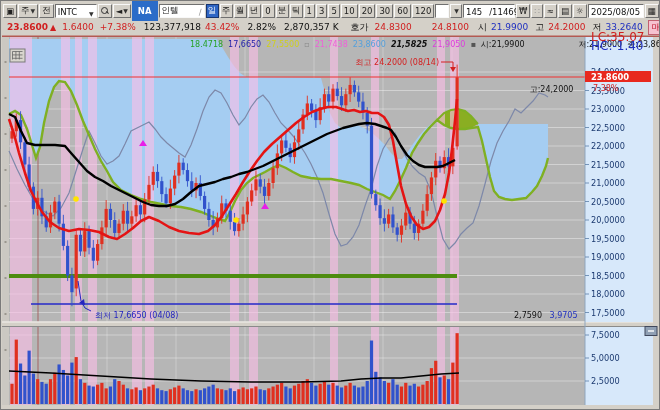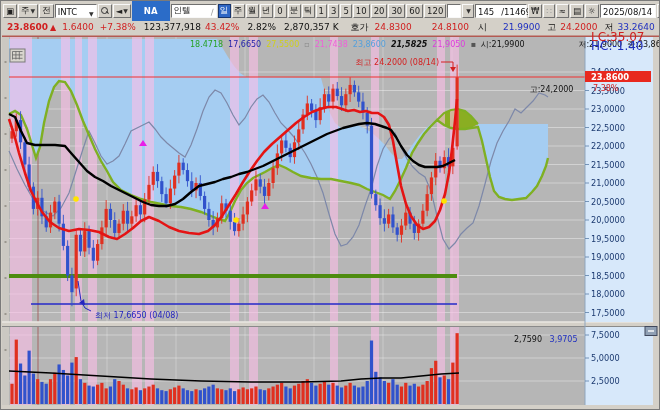--- a/index.html
+++ b/index.html
@@ -10,32 +10,32 @@
   .tb1{top:2px;height:15px;gap:1px;font-size:8.5px;}
   .tb2{top:19px;height:14px;font-size:9px;}
   .t1btn{display:inline-flex;align-items:center;justify-content:center;height:14px;flex:0 0 auto;
          border:1px solid;border-color:#f8f8f8 #707070 #707070 #f8f8f8;background:#d4d0c8;
          padding:0 2px;box-sizing:border-box;color:#222;}
   .t1btn.sel{background:#2f66c4;color:#fff;border-color:#18356e;}
   .fld{display:inline-flex;align-items:flex-end;height:14px;flex:0 0 auto;background:#fff;
        border:1px solid;border-color:#707070 #f8f8f8 #f8f8f8 #707070;padding:0 2px;box-sizing:border-box;color:#111;gap:7px;}
   .ddarrow{font-size:6px;color:#333;margin-left:1px;}
   .badge{display:inline-flex;align-items:center;justify-content:center;height:20px;flex:0 0 auto;
-         background:#2b6cc8;color:#fff;padding:0 12px;font-weight:bold;}
+         background:#2b6cc8;color:#fff;padding:0 6px;font-weight:bold;}
   .searchicon{position:relative;width:8px;height:8px;display:inline-block;}
   .searchicon::before{content:"";position:absolute;left:0;top:0;width:5px;height:5px;border:1px solid #333;border-radius:50%;}
   .searchicon::after{content:"";position:absolute;left:5px;top:5px;width:3px;height:1px;background:#333;transform:rotate(45deg);}
   .tb2 span{flex:0 0 auto;}
   .red{color:#d02020;} .blue{color:#2030c0;} .blk{color:#101010;}
   .qb{display:inline-flex;align-items:center;justify-content:center;height:13px;padding:0 3px;
       border:1px solid #888;font-size:9px;flex:0 0 auto;}
   .qb.buy{background:#f6c2d0;color:#c01830;border-color:#c06070;}
   #legend{position:absolute;left:189px;top:39px;height:10px;display:flex;gap:5px;font-size:8px;line-height:10px;}
   #lchc{position:absolute;left:590px;top:32px;font-size:12px;line-height:9px;}
-  #vollegend{position:absolute;left:508px;top:334px;font-size:8px;}
+  #vollegend{position:absolute;left:508px;top:310px;font-size:8px;}
   #vollegend span{margin-left:5px;}
 </style>
 </head>
 <body>
 
 <div class="app">
 
   <svg id="chart-svg" width="660" height="410">
       <g>
         <rect x="1" y="34.5" width="658" height="1.6" fill="#b35a52"></rect>
@@ -565,38 +565,38 @@
       </span>
     <span class="fld" style="width:52px">
         <span>145</span>
         <span>/11469</span>
       </span>
     <span class="t1btn">₩</span>
     <span class="t1btn" style="color:#999">∷</span>
     <span class="t1btn">≈</span>
     <span class="t1btn">▤</span>
     <span class="t1btn">☼</span>
-    <span class="fld" style="width:56px;justify-content:center">2025/08/14</span>
+    <span class="fld" style="width:56px;justify-content:center">2025/08/05</span>
     <span class="t1btn">▦</span>
   </div>
 
   <div class="tb tb2">
     <span class="red" style="margin-left:4px;font-weight:bold">23.8600</span>
     <span class="red" style="margin-left:2px;font-size:8px">▲</span>
     <span class="red" style="margin-left:6px">1.6400</span>
     <span class="red" style="margin-left:6px">+7.38%</span>
     <span class="blk" style="margin-left:8px">123,377,918</span>
     <span class="red" style="margin-left:4px">43.42%</span>
     <span class="blk" style="margin-left:8px">2.82%</span>
     <span class="blk" style="margin-left:8px">2,870,357 K</span>
     <span class="blk" style="margin-left:12px">호가</span>
     <span class="red" style="margin-left:6px">24.8300</span>
     <span class="red" style="margin-left:20px">24.8100</span>
     <span class="blk" style="margin-left:9px">시</span>
-    <span class="blue" style="margin-left:16px">21.9900</span>
+    <span class="blue" style="margin-left:4px">21.9900</span>
     <span class="blk" style="margin-left:7px">고</span>
     <span class="red" style="margin-left:4px">24.2000</span>
     <span class="blk" style="margin-left:7px">저</span>
     <span class="blue" style="margin-left:4px">33.2640</span>
     <span class="qb buy" style="margin-left:5px">매수</span>
 
   </div>
 
   <div id="legend">
       <span style="color: rgb(39, 162, 39);">18.4718</span>

